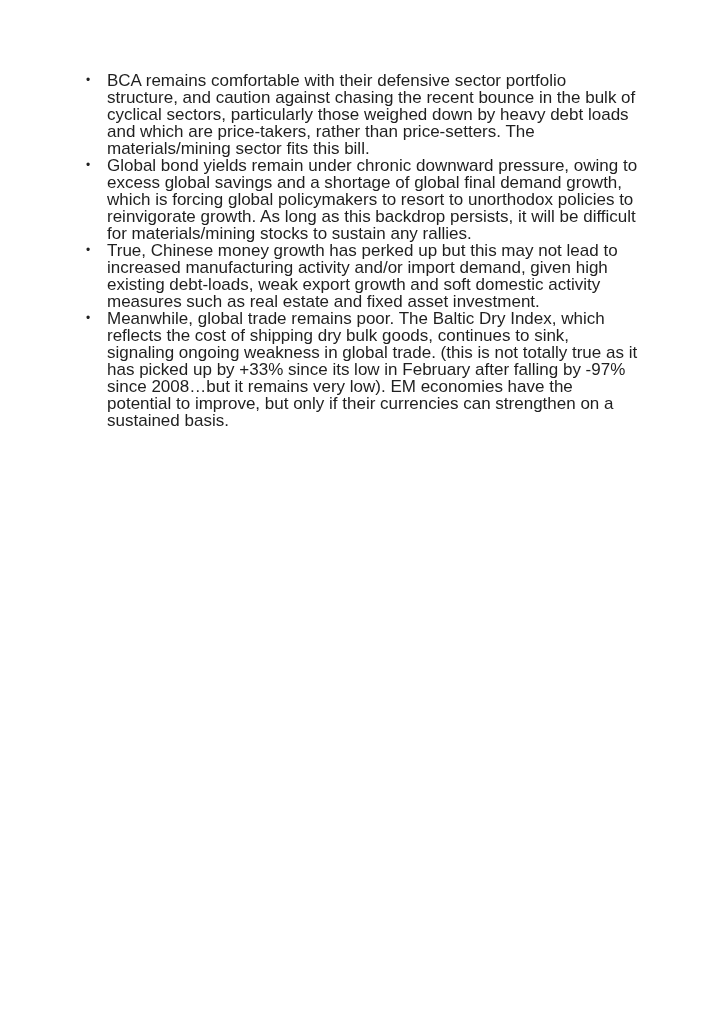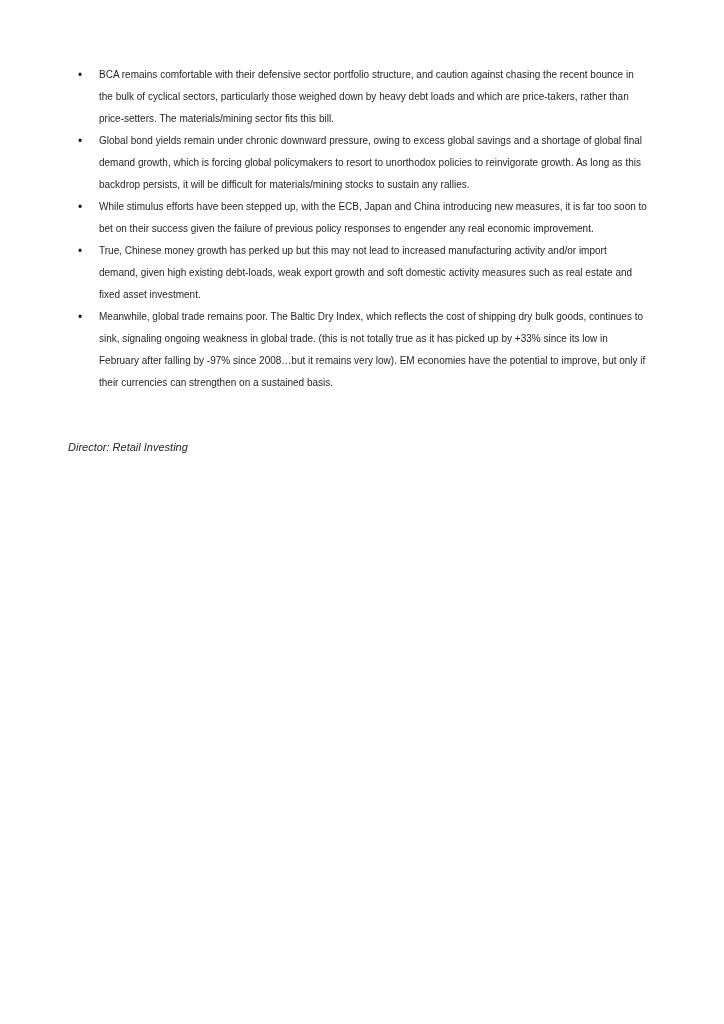--- a/index.html
+++ b/index.html
@@ -18,24 +18,24 @@
     box-sizing: border-box;
   }
   .content {
     position: absolute;
     left: 68px;
     top: 56px;
     width: 588px;
   }
   ul.bullet-list {
     list-style: none;
-    margin: 8px;
+    margin: 16px;
     padding: 0;
-    font-size: 10px;
-    line-height: 22px;
+    font-size: 17px;
+    line-height: 17px;
   }
   ul.bullet-list li {
     position: relative;
     padding-left: 23px;
     text-align: left;
   }
   ul.bullet-list li::before {
     content: "\2022";
     position: absolute;
     left: 2px;
@@ -56,21 +56,19 @@
   }
 </style>
 </head>
 <body>
 
 <div class="page">
   <div class="content">
     <ul class="bullet-list">
       <li>BCA remains comfortable with their defensive sector portfolio structure, and caution against chasing the recent bounce in the bulk of cyclical sectors, particularly those weighed down by heavy debt loads and which are price-takers, rather than price-setters. The materials/mining sector fits this bill.</li>
       <li>Global bond yields remain under chronic downward pressure, owing to excess global savings and a shortage of global final demand growth, which is forcing global policymakers to resort to unorthodox policies to reinvigorate growth. As long as this backdrop persists, it will be difficult for materials/mining stocks to sustain any rallies.</li>
-      <li>While stimulus efforts have been stepped up, with the ECB, Japan and China introducing new measures, it is far too soon to bet on their success given the failure of previous policy responses to engender any real economic improvement.</li>
       <li>True, Chinese money growth has perked up but this may not lead to increased manufacturing activity and/or import demand, given high existing debt-loads, weak export growth and soft domestic activity measures such as real estate and fixed asset investment.</li>
       <li>Meanwhile, global trade remains poor. The Baltic Dry Index, which reflects the cost of shipping dry bulk goods, continues to sink, signaling ongoing weakness in global trade. (this is not totally true as it has picked up by +33% since its low in February after falling by -97% since 2008…but it remains very low). EM economies have the potential to improve, but only if their currencies can strengthen on a sustained basis.</li>
     </ul>
     <div class="signature">
-      <div class="sig-title">Director: Retail Investing</div>
     </div>
   </div>
 </div>
 
 </body></html>

